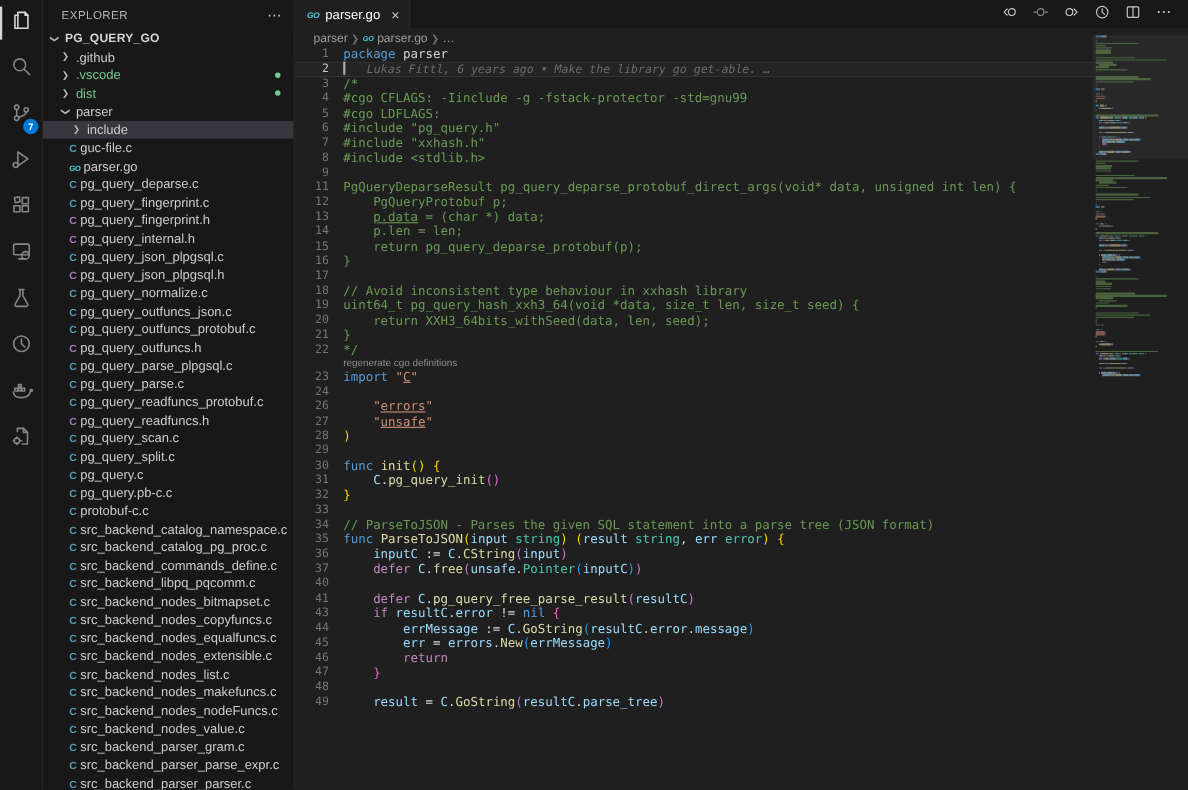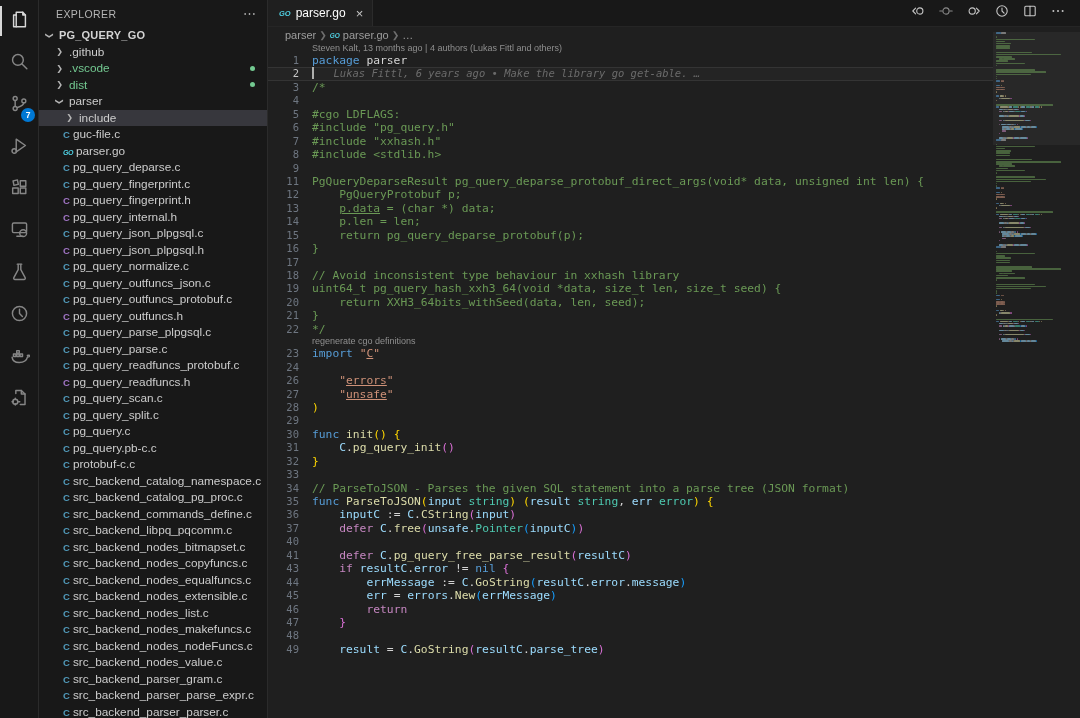--- a/index.html
+++ b/index.html
@@ -398,25 +398,24 @@
           <span class="goic">GO</span>
           <span>parser.go</span>
         </span>
         <span class="bc-sep">❯</span>
         <span class="bc-item">
           <span>…</span>
         </span>
       </div>
 
     <div class="editor" id="editor">
-        <div class="lens">Steven Kalt, 13 months ago | 4 authors (Lukas Fittl and others)</div>
         <div class="cline"><span class="ln">1</span><span class="code"><span class="tk-k">package</span><span class="tk-p"> parser</span></span></div>
         <div class="cline cur"><span class="ln">2</span><span class="code"><span class="cursor"></span><span class="blame">Lukas Fittl, 6 years ago • Make the library go get-able. …</span></span></div>
         <div class="cline"><span class="ln">3</span><span class="code"><span class="tk-c">/*</span></span></div>
-        <div class="cline"><span class="ln">4</span></div>
+        <div class="cline"><span class="ln">4</span><span class="code"><span class="tk-c">#cgo CFLAGS: -Iinclude -g -fstack-protector -std=gnu99</span></span></div>
         <div class="cline"><span class="ln">5</span><span class="code"><span class="tk-c">#cgo LDFLAGS:</span></span></div>
         <div class="cline"><span class="ln">6</span><span class="code"><span class="tk-c">#include "pg_query.h"</span></span></div>
         <div class="cline"><span class="ln">7</span><span class="code"><span class="tk-c">#include "xxhash.h"</span></span></div>
         <div class="cline"><span class="ln">8</span><span class="code"><span class="tk-c">#include &lt;stdlib.h&gt;</span></span></div>
         <div class="cline"><span class="ln">9</span><span class="code"></span></div>
         <div class="cline"><span class="ln">11</span><span class="code"><span class="tk-c">PgQueryDeparseResult pg_query_deparse_protobuf_direct_args(void* data, unsigned int len) {</span></span></div>
         <div class="cline"><span class="ln">12</span><span class="code"><span class="tk-c">    PgQueryProtobuf p;</span></span></div>
         <div class="cline"><span class="ln">13</span><span class="code"><span class="tk-c">    </span><span class="tk-cu">p.data</span><span class="tk-c"> = (char *) data;</span></span></div>
         <div class="cline"><span class="ln">14</span><span class="code"><span class="tk-c">    p.len = len;</span></span></div>
         <div class="cline"><span class="ln">15</span><span class="code"><span class="tk-c">    return pg_query_deparse_protobuf(p);</span></span></div>

